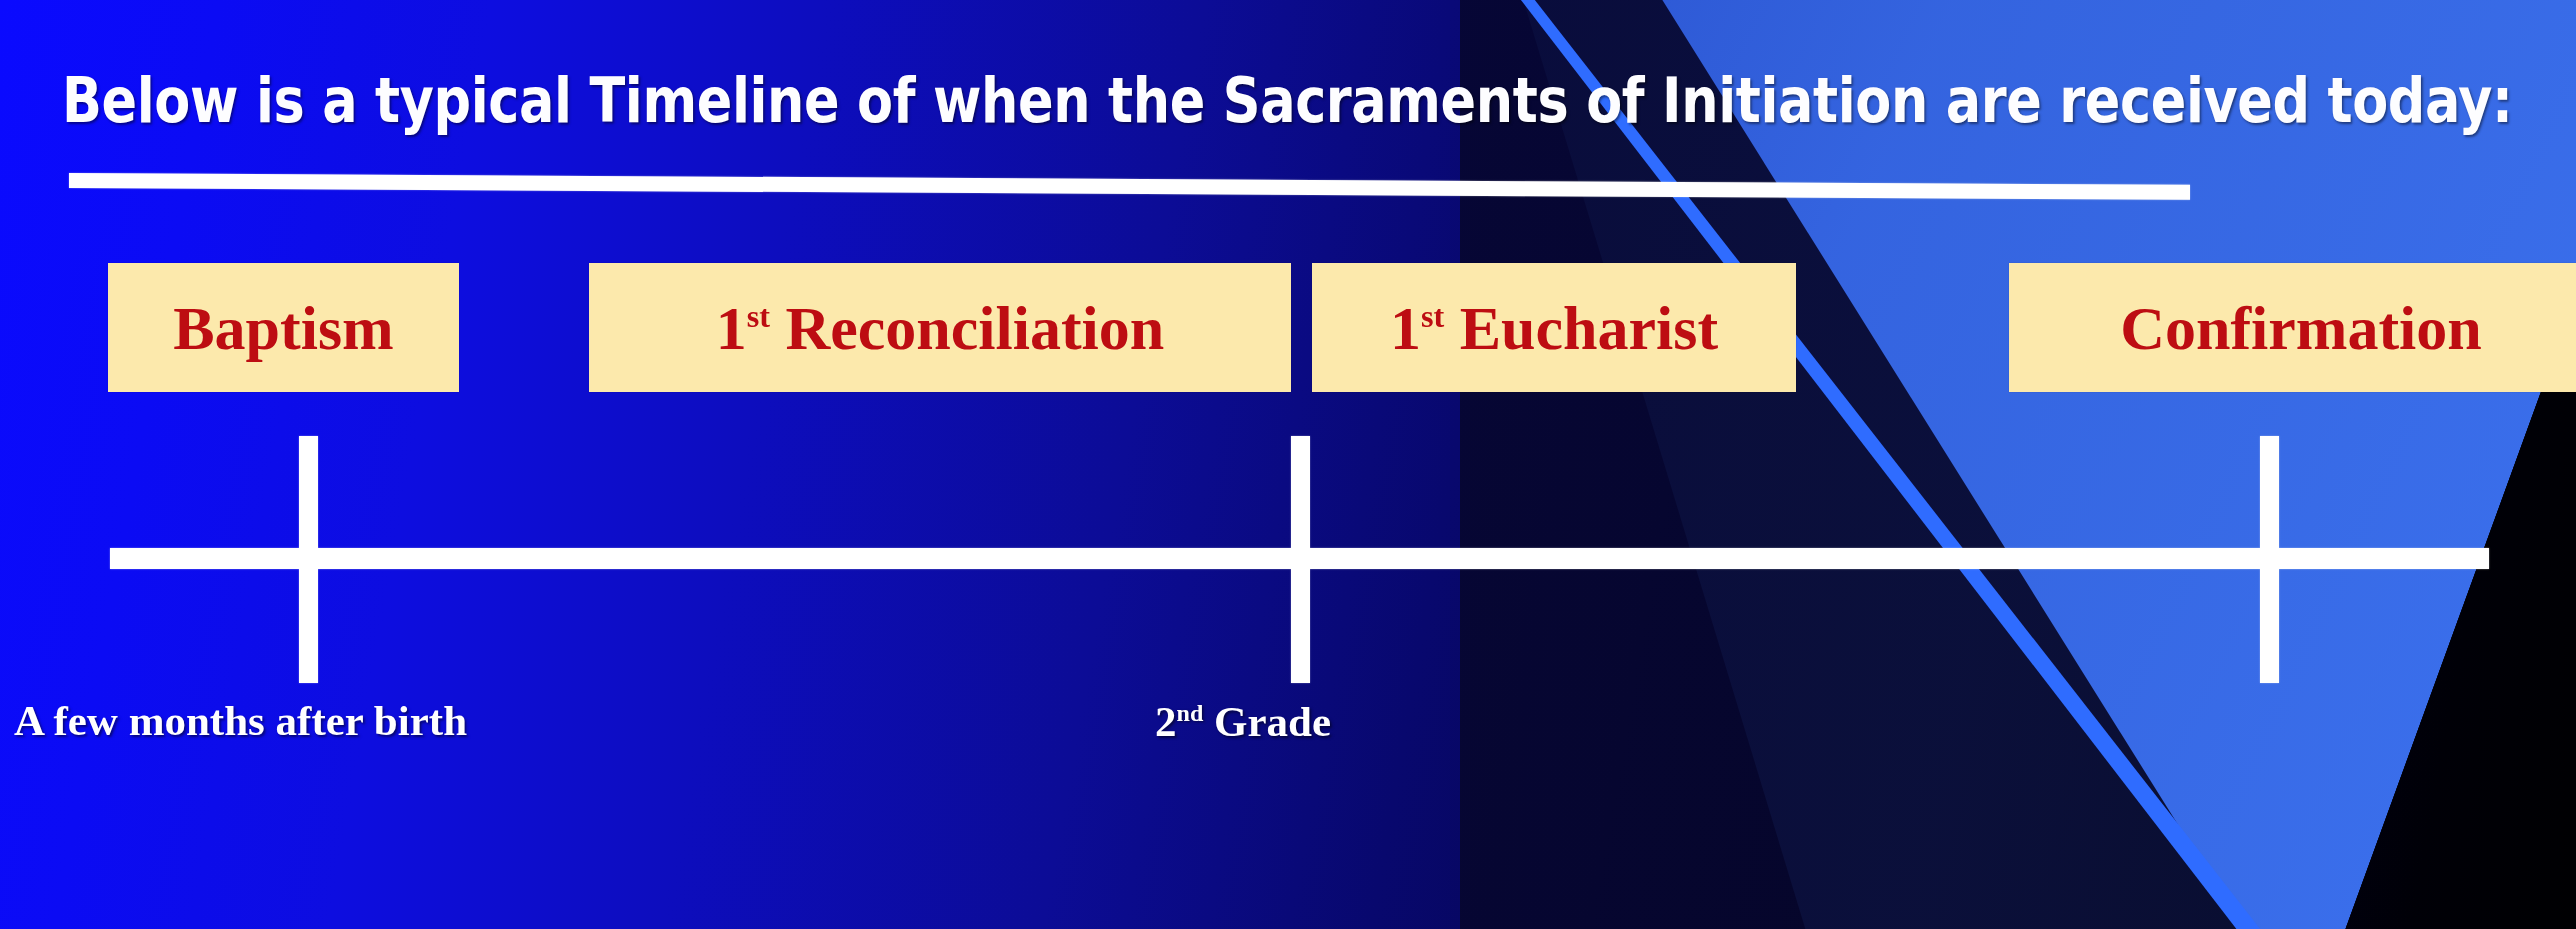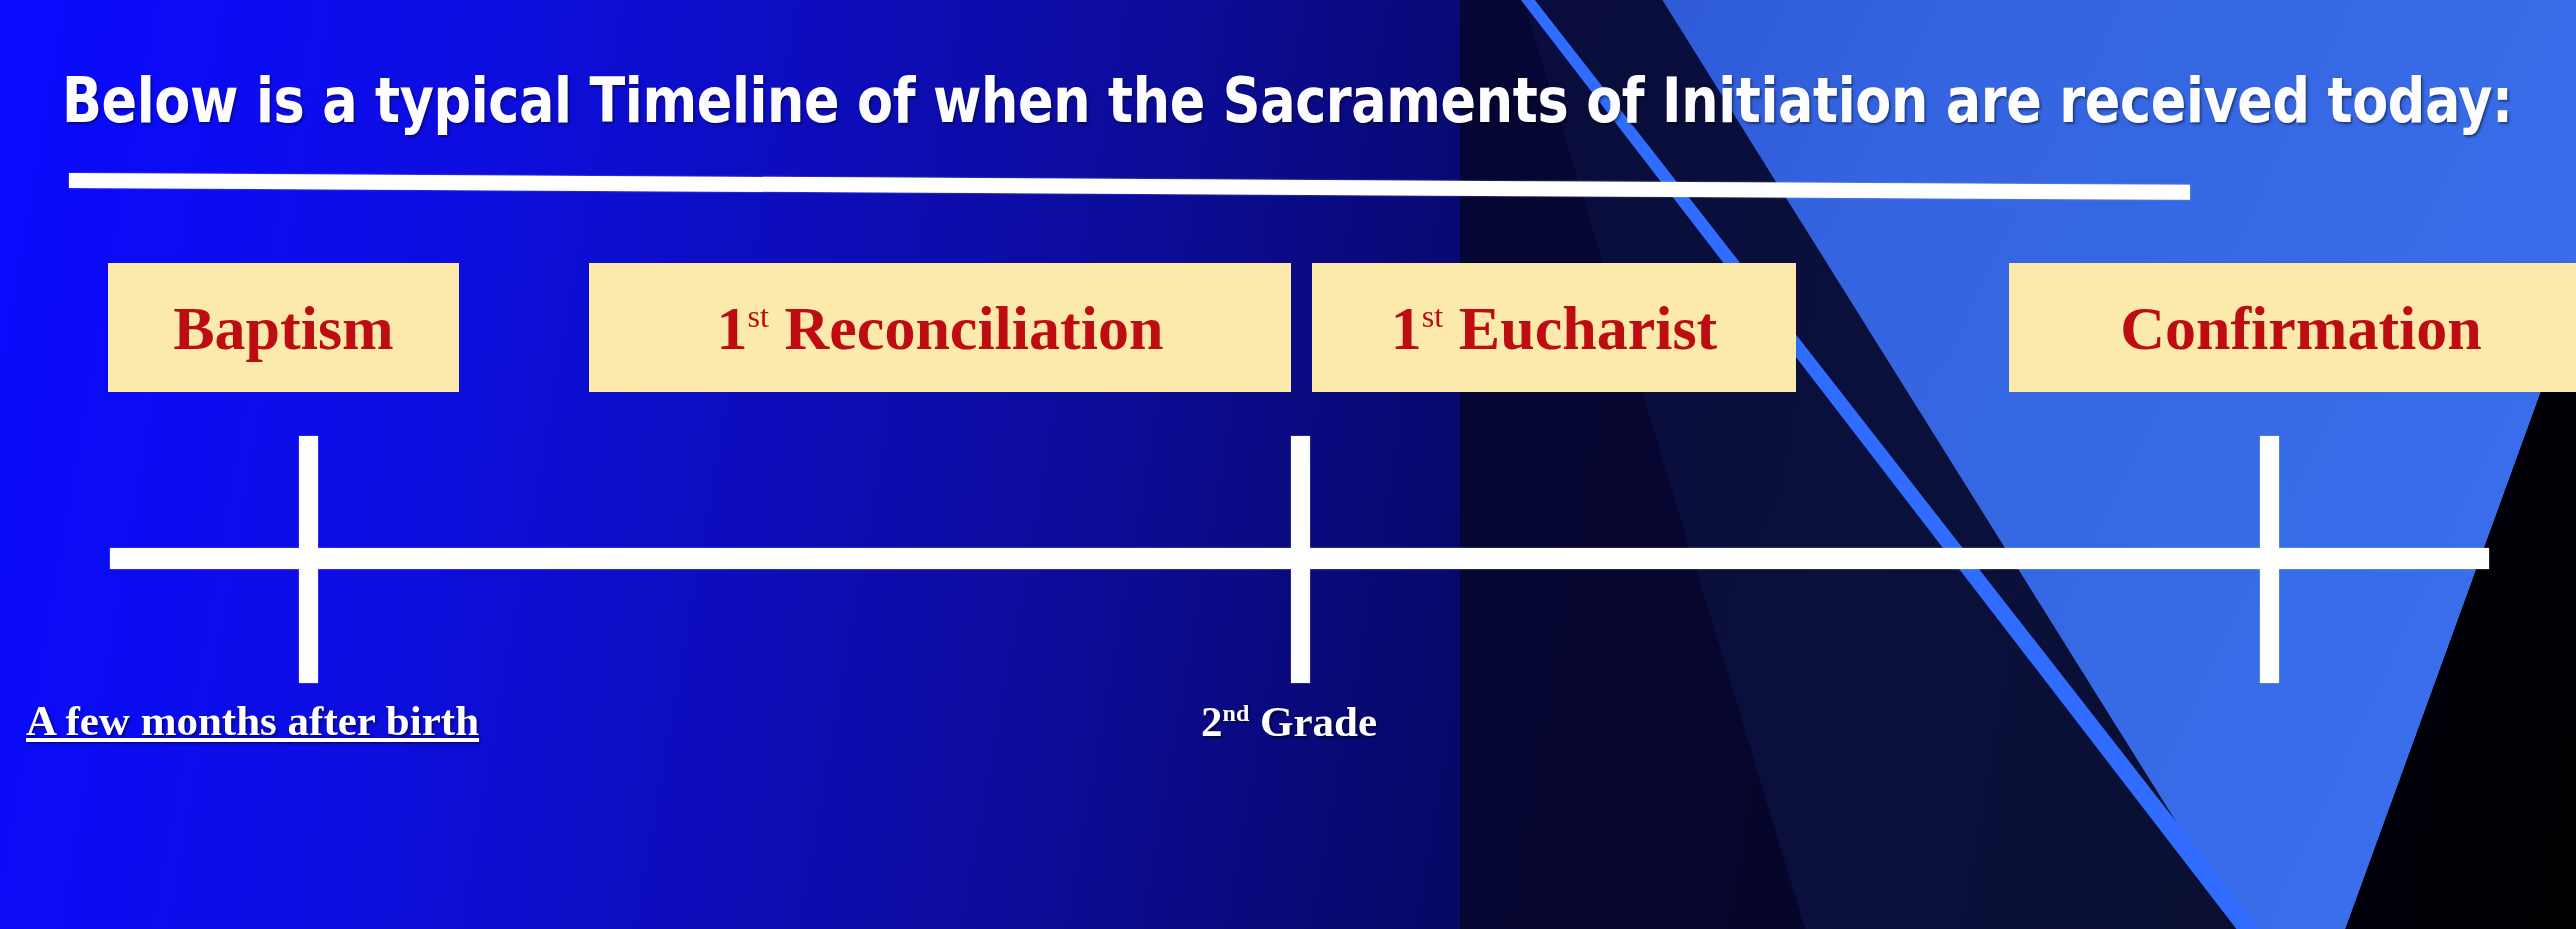--- a/index.html
+++ b/index.html
@@ -96,21 +96,21 @@
     font-size:62px;
     line-height:1;
     white-space:nowrap;
     box-shadow:0 0 0.9px rgba(0,0,0,0.25);
   }
   .box .lbl{ display:inline-block; padding:0 6.9px; }
   .box sup{
     font-size:0.52em;
     vertical-align:super;
     line-height:0;
-    font-weight:normal;
+    font-weight:bold;
     letter-spacing:0;
   }
 
   #box-baptism      { left:108px;  width:351px; }
   #box-reconcil     { left:589px;  width:702px; }
   #box-eucharist    { left:1312px; width:484px; }
   #box-confirmation { left:2009px; width:584px; }
 
   
   .axis{
@@ -140,22 +140,22 @@
     line-height:1.16;
     white-space:nowrap;
     text-shadow:1.7px 1.7px 2.6px rgba(0,0,0,0.5);
   }
   .caption sup{
     font-size:0.56em;
     vertical-align:super;
     line-height:0;
     font-weight:bold;
   }
-  #cap-1{ left:26px;   top:696px;text-decoration:underline; }
-  #cap-2{ left:1201px; top:697px; }
+  #cap-1{ left:14px;   top:696px; }
+  #cap-2{ left:1155px; top:697px; }
   #cap-3{ left:2001px; top:694px; }
   #cap-3 .l2{ display:block; }
 </style>
 </head>
 <body>
 
 <div id="slide">
 
   <div class="swoosh-band"></div>
   <div class="swoosh-dark"></div>

